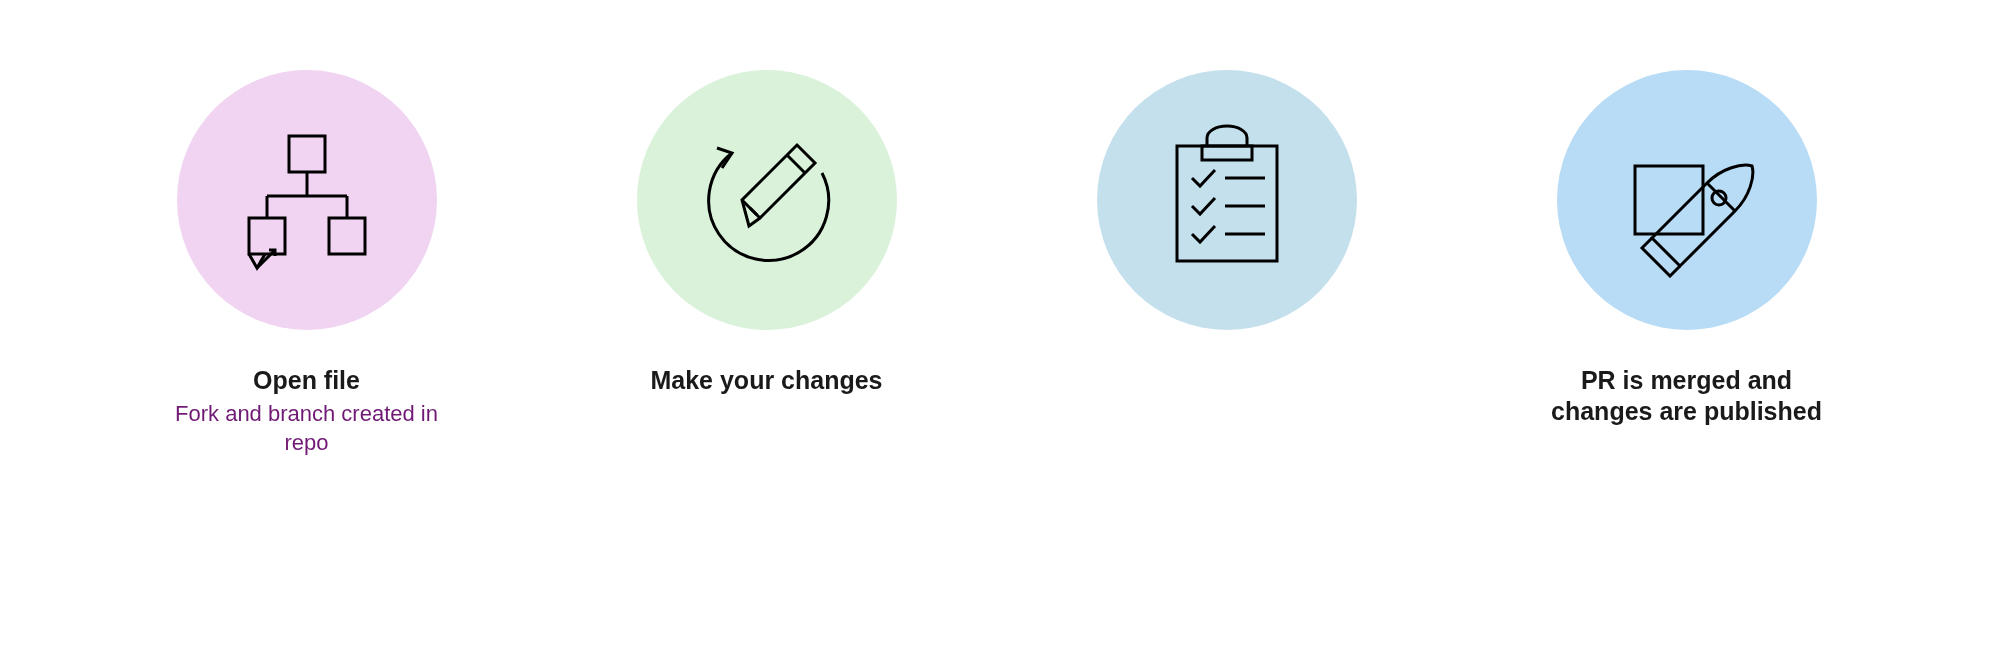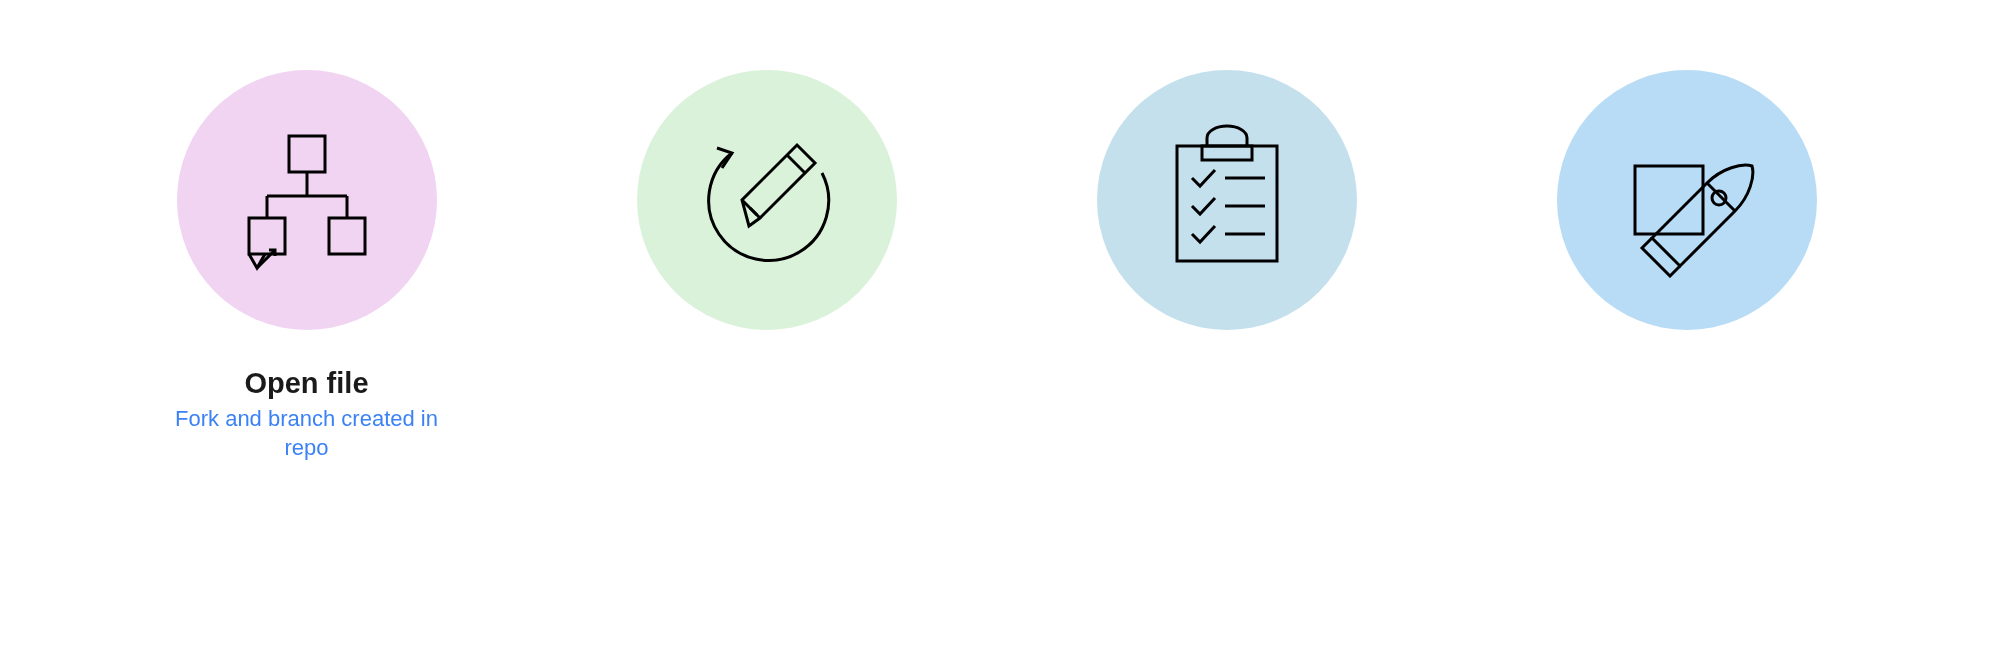--- a/index.html
+++ b/index.html
@@ -32,32 +32,32 @@
       display: flex;
       align-items: center;
       justify-content: center;
       margin-bottom: 35px;
     }
     .circle svg {
       width: 160px;
       height: 160px;
     }
     .step-title {
-      font-size: 29px;
+      font-size: 25px;
       font-weight: 600;
       text-align: center;
       color: #1a1a1a;
       line-height: 1.25;
       max-width: 300px;
     }
     .step-subtitle {
       font-size: 22px;
       font-weight: 400;
       text-align: center;
-      color: #3b82f6;
+      color: #701a75;
       line-height: 1.3;
       max-width: 280px;
       margin-top: 4px;
     }
   </style>
 </head>
 <body>
 
 <div class="steps-container">
 
@@ -88,20 +88,21 @@
         <svg viewBox="0 0 160 160" fill="none" stroke="#000" stroke-width="3">
           <path d="M 135 55 A 60 60 0 1 1 45 35"></path>
           <path d="M 35 50 L 45 35 L 30 30"></path>
           <path d="M 62 108 L 55 82 L 110 27 L 128 45 L 73 100 Z"></path>
           <line x1="55" y1="82" x2="73" y2="100"></line>
           <line x1="100" y1="37" x2="118" y2="55"></line>
           <line x1="63" y1="90" x2="70" y2="97"></line>
         </svg>
       </span>
     </div>
+    <div class="step-title">Make your changes</div>
   </div>
 
 
   <div class="step">
     <div class="circle" style="background:#c5e0ed">
       <span>
         <svg viewBox="0 0 160 160" fill="none" stroke="#000" stroke-width="3">
           <rect x="30" y="28" width="100" height="115"></rect>
           <path d="M 60 28 L 60 20 A 20 12 0 0 1 100 20 L 100 28"></path>
           <rect x="55" y="28" width="50" height="14"></rect>
@@ -121,15 +122,16 @@
       <span>
         <svg viewBox="0 0 160 160" fill="none" stroke="#000" stroke-width="3">
           <rect x="28" y="48" width="68" height="68"></rect>
           <path d="M 45 120 L 100 65 C 115 50 135 45 145 48 C 148 58 143 78 128 93 L 73 148 Z"></path>
           <path d="M 45 120 L 35 130 L 63 158 L 73 148"></path>
           <circle cx="112" cy="80" r="7"></circle>
           <line x1="100" y1="65" x2="128" y2="93"></line>
         </svg>
       </span>
     </div>
+    <div class="step-title">PR is merged and changes are published</div>
   </div>
 
 </div>
 
 </body></html>

